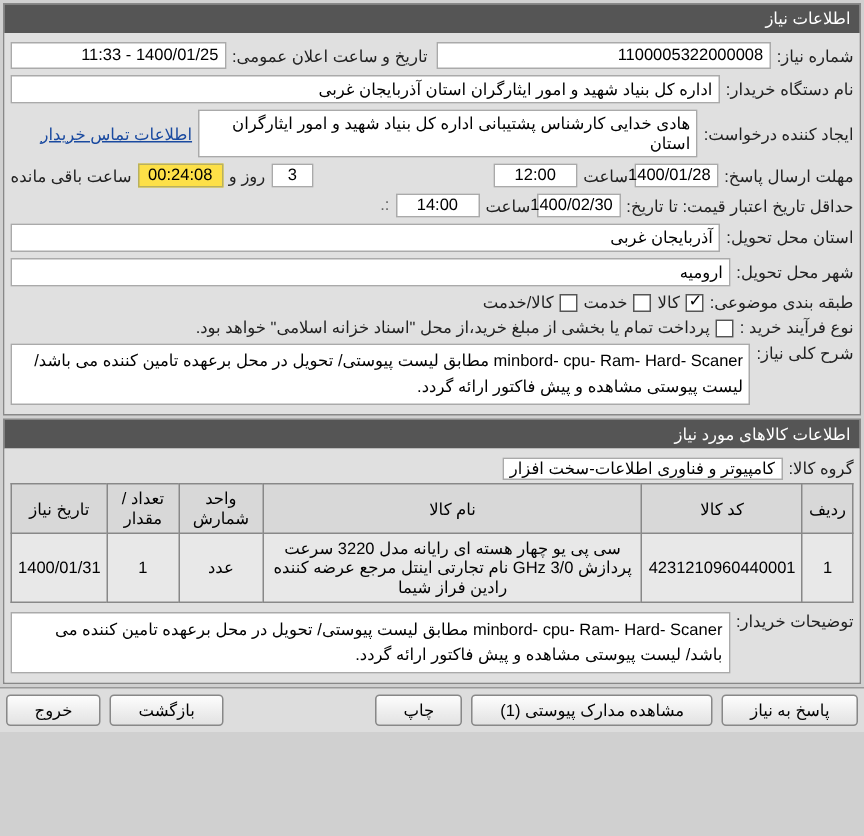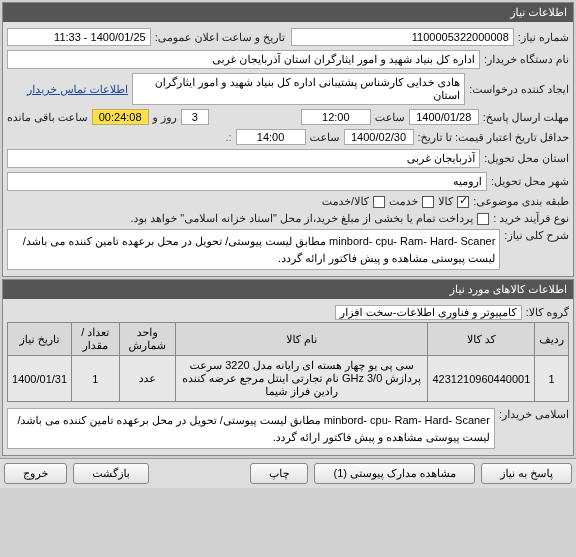--- a/index.html
+++ b/index.html
@@ -118,21 +118,21 @@
   padding: 1px 6px;
   font-size: 11px;
   display: inline-block;
 }
 .spacer { flex: 1; }
 .small-input {
   background: #fff;
   border: 1px solid #aaa;
   padding: 1px 4px;
   min-height: 16px;
-  width: 70px;
+  width: 56px;
   text-align: center;
 }
 .sep-dots {
   color: #666;
 }
 </style>
 </head>
 <body>
 
 <div class="panel">
@@ -244,21 +244,21 @@
           <td>4231210960440001</td>
           <td style="">سی پی یو چهار هسته ای رایانه مدل 3220 سرعت پردازش GHz 3/0 نام تجارتی اینتل مرجع عرضه کننده رادین فراز شیما</td>
           <td>عدد</td>
           <td>1</td>
           <td>1400/01/31</td>
         </tr>
       </tbody>
     </table>
 
     <div class="row" style="align-items:flex-start;margin-top:4px">
-      <span class="lbl">اسلامی خریدار:</span>
+      <span class="lbl">توضیحات خریدار:</span>
       <div class="textarea">minbord- cpu- Ram- Hard- Scaner  مطابق لیست پیوستی/ تحویل در محل برعهده تامین کننده می باشد/ لیست پیوستی مشاهده و پیش فاکتور ارائه گردد.</div>
     </div>
 
   </div>
 </div>
 
 <div class="footer-bar">
   <button class="btn">پاسخ به نیاز</button>
   <button class="btn">مشاهده مدارک پیوستی (1)</button>
   <button class="btn">چاپ</button>

